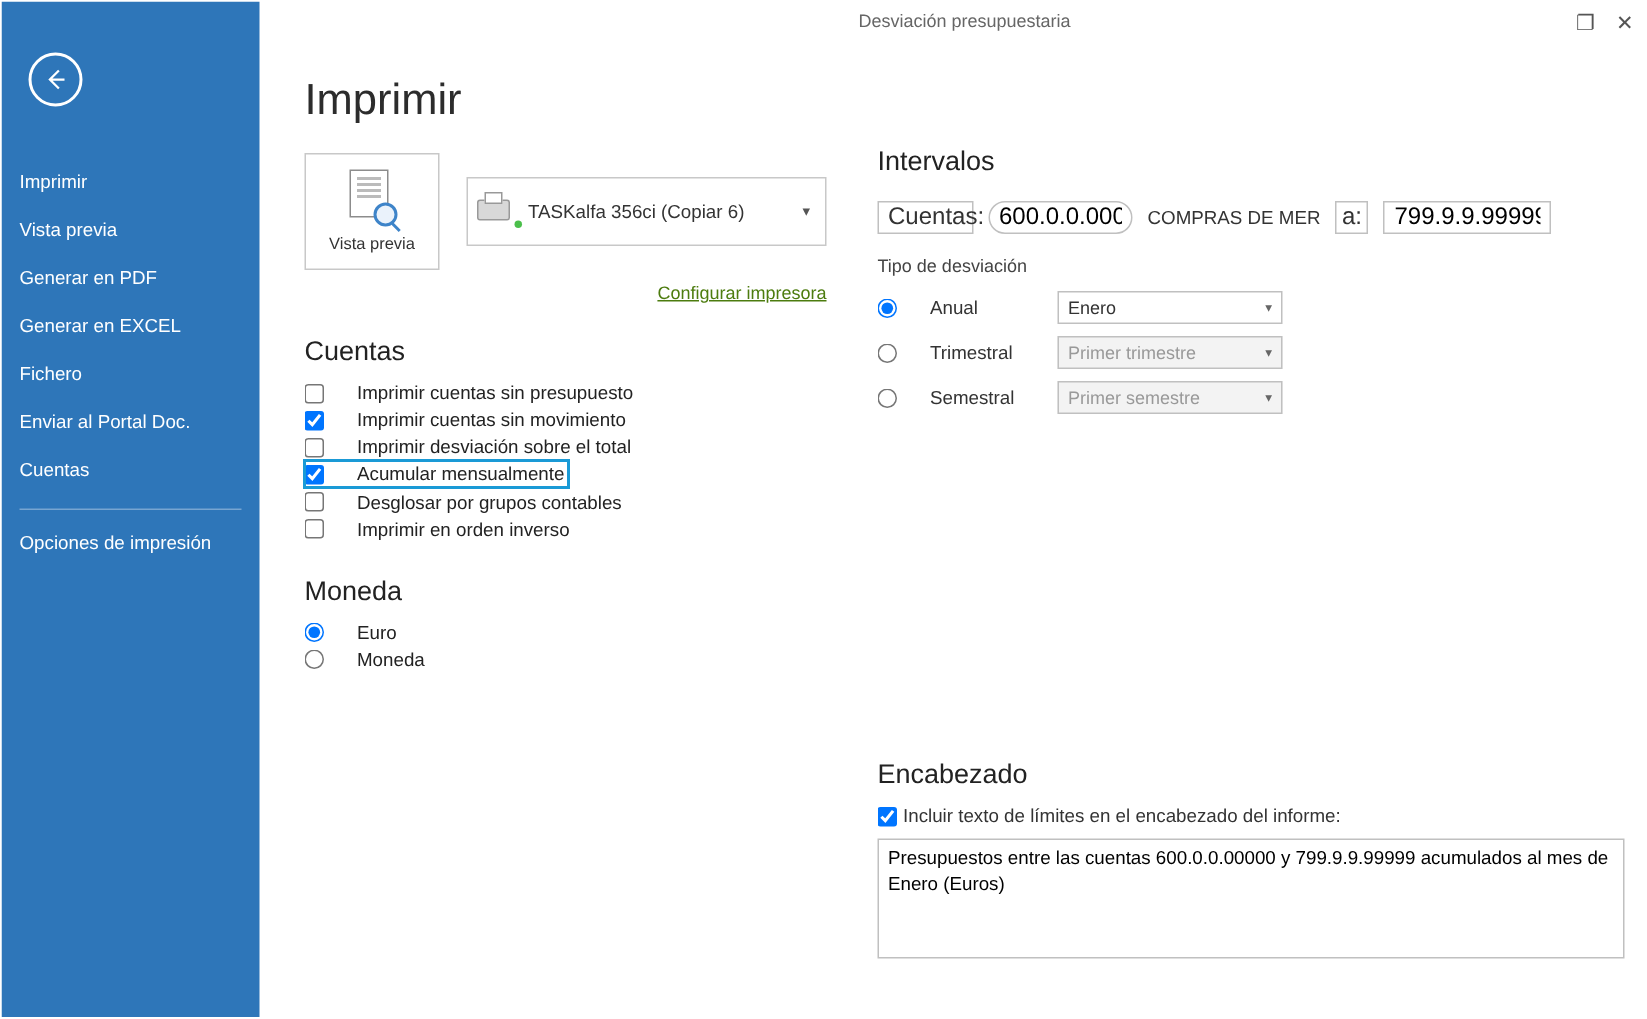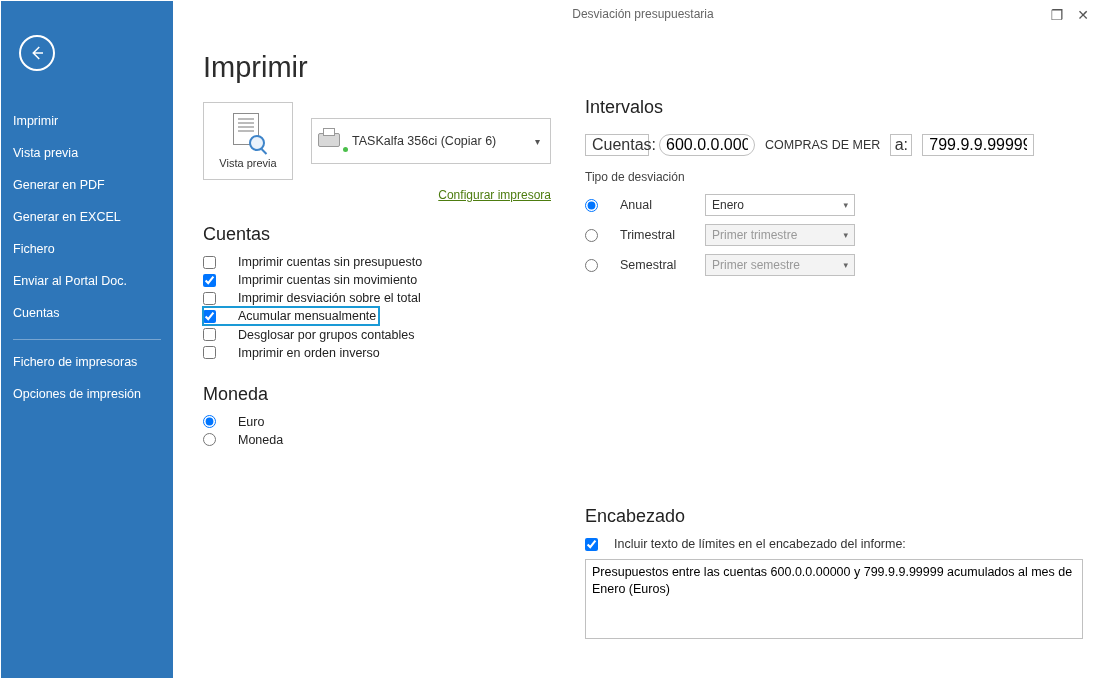--- a/index.html
+++ b/index.html
@@ -193,21 +193,21 @@
     cursor: pointer; background: #fff;
   }
   .dd.disabled { background: #f3f3f3; color: #999; cursor: default; }
   .dd .ar { font-size: 9px; color: #666; }
   .enc-text {
     width: 498px; height: 80px; border: 1px solid #c0c0c0;
     font-size: 12.5px; padding: 4px 6px; resize: none;
     font-family: inherit; overflow-y: scroll;
     line-height: 1.35;
   }
-  .chk-row { display: flex; align-items: center; gap: 16px; margin-top: 10px; font-size: 12.5px; }
+  .chk-row { display: flex; align-items: center; gap: 4px; margin-top: 10px; font-size: 12.5px; }
   .chk-row input { width: 13px; height: 13px; }
   .moneda { margin-top: 8px; }
   
   .back-btn svg { width: 18px; height: 18px; stroke: #fff; fill: none; stroke-width: 2; }
 </style>
 </head>
 <body>
 
 <div class="sidebar">
   <div class="back-btn">
@@ -216,21 +216,20 @@
       </svg>
   </div>
   <div class="nav-item">Imprimir</div>
   <div class="nav-item">Vista previa</div>
   <div class="nav-item">Generar en PDF</div>
   <div class="nav-item">Generar en EXCEL</div>
   <div class="nav-item">Fichero</div>
   <div class="nav-item">Enviar al Portal Doc.</div>
   <div class="nav-item">Cuentas</div>
   <div class="nav-sep"></div>
-  <div class="nav-item">Fichero de impresoras</div>
   <div class="nav-item">Opciones de impresión</div>
 </div>
 
 <div class="titlebar">
   <span>Desviación presupuestaria</span>
   <div class="win-controls">
     <span>❐</span>
     <span>✕</span>
   </div>
 </div>

